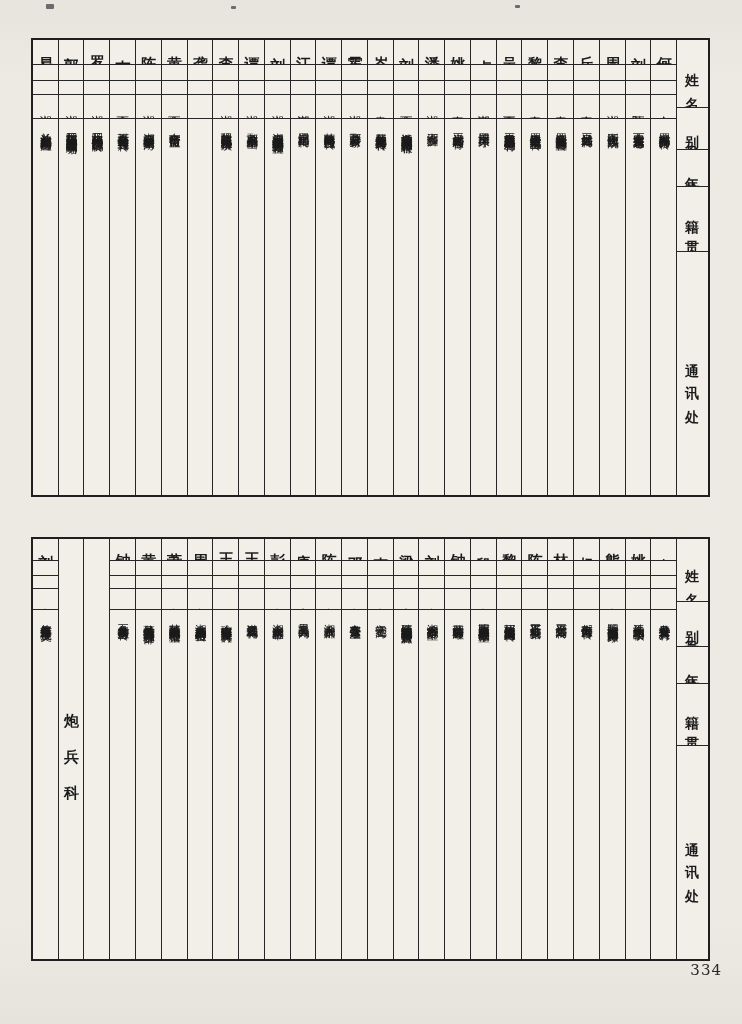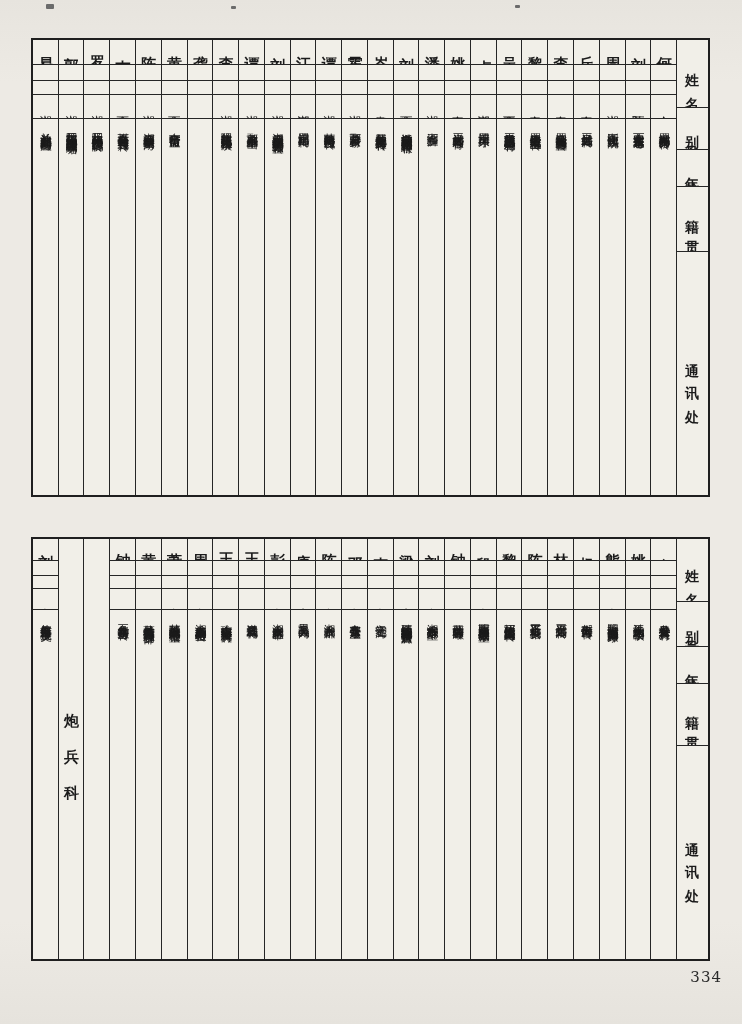--- a/index.html
+++ b/index.html
@@ -55,21 +55,21 @@
   .h-age{font-size:14px;font-weight:700;letter-spacing:5px;margin-bottom:-5px;}
   .h-origin{font-size:14px;font-weight:700;letter-spacing:20px;margin-bottom:-20px;}
   .h-addr{font-size:14px;font-weight:700;letter-spacing:24px;margin-bottom:-24px;height:auto;}
   .col.hdr .cell.address{align-items:center;}
 
   
   .cell.sec{align-items:center;}
   .sec-label{font-size:15px;font-weight:700;letter-spacing:36px;margin-bottom:-36px;
     transform:translateY(-12px);}
 
-  .pagenum{position:absolute;right:20px;bottom:38px;
+  .pagenum{position:absolute;right:20px;bottom:45px;
     font-size:15px;letter-spacing:1px;color:#2a2a2a;}
 </style>
 </head>
 <body>
 
 <div class="sheet">
   <div class="speck" style="left:46px;top:4px;width:8px;height:5px;"></div>
   <div class="speck" style="left:231px;top:6px;width:5px;height:3px;"></div>
   <div class="speck" style="left:515px;top:5px;width:5px;height:3px;"></div>
 

